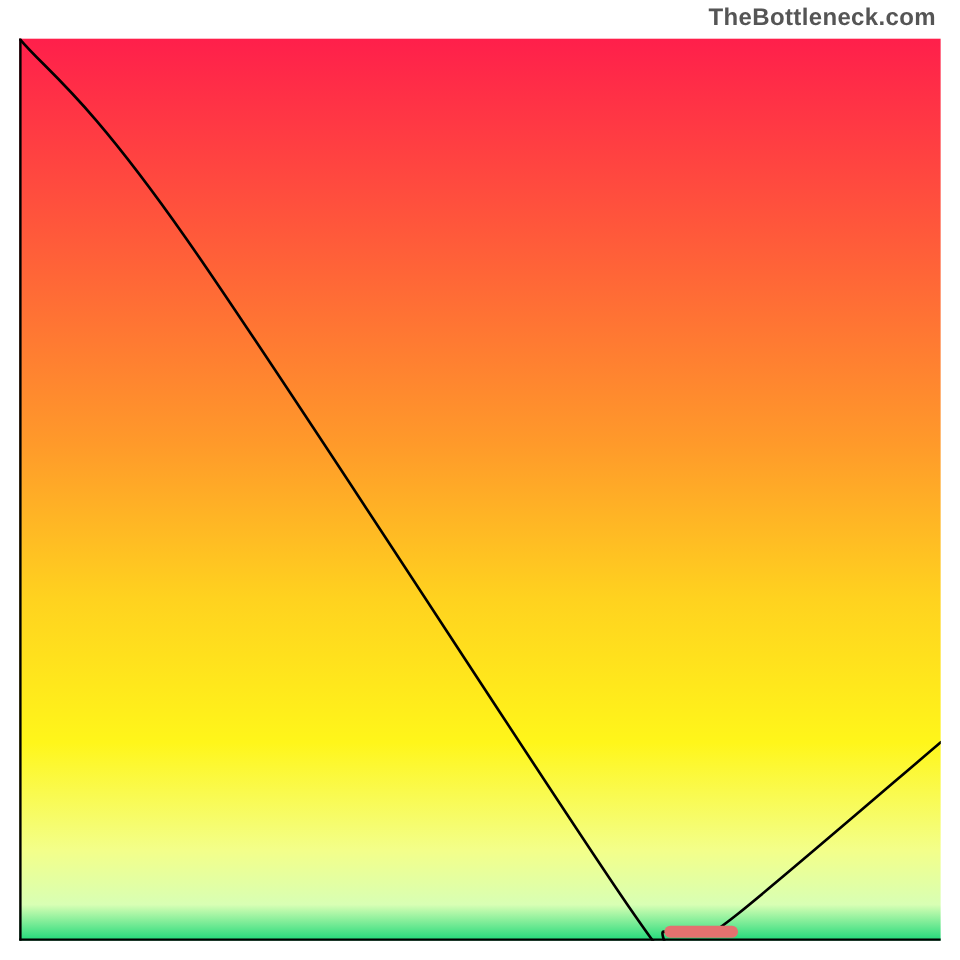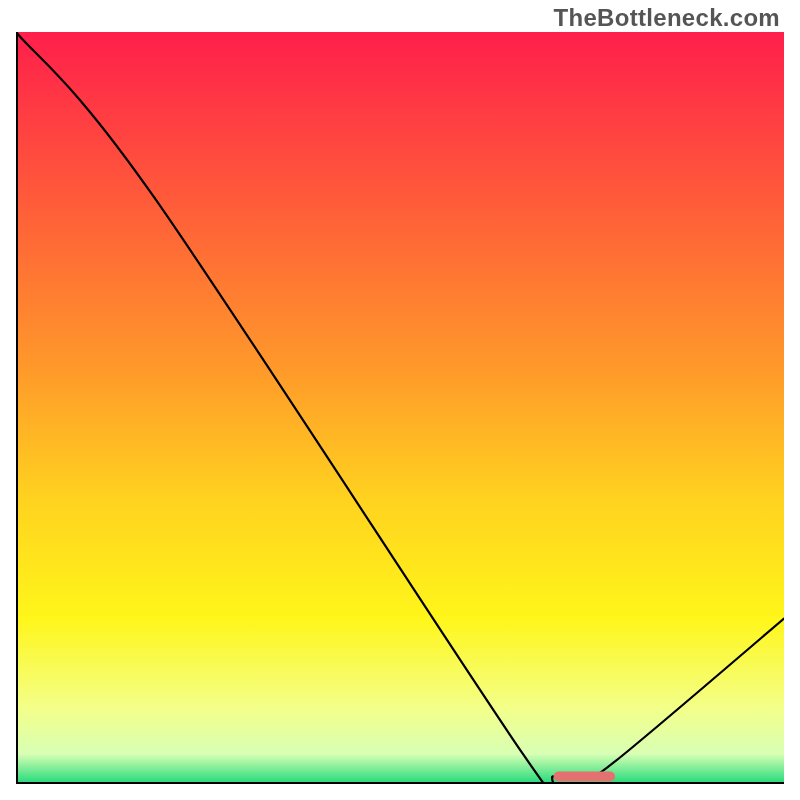--- a/index.html
+++ b/index.html
@@ -13,21 +13,21 @@
   }
   .container {
     position: relative;
     width: 800px;
     height: 800px;
   }
   .watermark {
     position: absolute;
     top: 4px;
     right: 20px;
-    font-size: 24px;
+    font-size: 20px;
     font-weight: bold;
     color: #555555;
     letter-spacing: 0.3px;
   }
   .plot {
     position: absolute;
     left: 16px;
     top: 32px;
     width: 768px;
     height: 752px;

